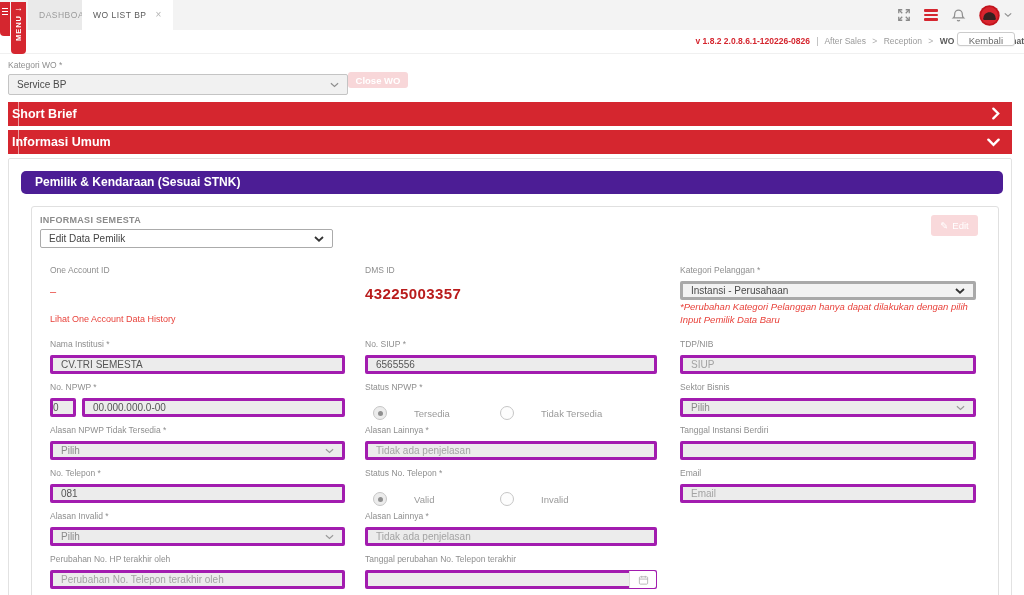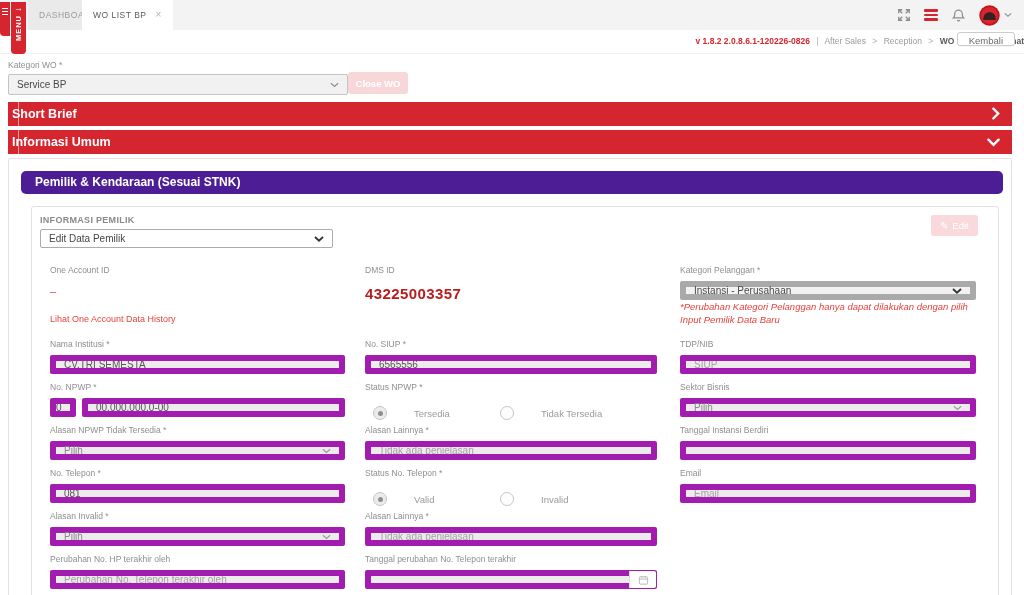--- a/index.html
+++ b/index.html
@@ -33,21 +33,21 @@
   .bc-sep{margin:0 4px;color:#adadad;}
   .bc-strong{color:#5a5a5a;font-weight:bold;}
   .kembali{position:absolute;right:9px;top:32px;height:14px;line-height:14px;padding:1px 11px;
            background:#fff;border:1px solid #ccc;border-radius:3px;font-size:9.5px;color:#6a6a6a;
            cursor:pointer;box-shadow:0 1px 1px rgba(0,0,0,.04);}
   
   .kat-label{position:absolute;left:8px;top:60px;font-size:8.5px;color:#8e8e8e;}
   .kat-select{position:absolute;left:8px;top:74px;width:322px;height:19px;background:#f1f1f1;
               border:1px solid #c4c4c4;border-radius:2px;display:flex;align-items:center;
               justify-content:space-between;padding:0 8px;font-size:10px;color:#4a4a4a;cursor:pointer;}
-  .close-wo{position:absolute;left:348px;top:72px;width:60px;height:22px;background:#f8d7d9;
+  .close-wo{position:absolute;left:348px;top:72px;width:60px;height:16px;background:#f8d7d9;
             border:none;border-radius:3px;color:#fff;font-size:9.5px;font-weight:bold;cursor:pointer;}
   
   .acc{position:absolute;left:8px;right:12px;height:24px;background:#d5262f;color:#fff;
        font-size:12.5px;font-weight:bold;line-height:24px;padding-left:4px;box-sizing:border-box;cursor:pointer;}
   .acc::before{content:"";position:absolute;left:10px;top:0;bottom:0;width:1px;background:rgba(255,255,255,.55);}
   .acc .chev{position:absolute;right:12px;top:5px;}
   .acc-1{top:102px;} .acc-2{top:130px;}
   
   .panel{position:absolute;left:8px;right:12px;top:158px;height:450px;background:#fff;
          border:1px solid #e2e2e2;border-radius:2px;box-sizing:border-box;}
@@ -63,21 +63,21 @@
             border-radius:3px;color:#fff;font-size:9.5px;cursor:pointer;display:flex;align-items:center;
             justify-content:center;gap:4px;}
   
   .form{position:absolute;left:18px;top:58px;width:926px;}
   .frow{position:relative;height:43px;}
   .frow.r1{height:74px;}
   .c1{position:absolute;left:0;top:0;width:295px;}
   .c2{position:absolute;left:315px;top:0;width:292px;}
   .c3{position:absolute;left:630px;top:0;width:296px;}
   .flabel{font-size:8.5px;color:#8e8e8e;line-height:11px;margin-bottom:5px;white-space:nowrap;}
-  .ctl{height:19px;box-sizing:border-box;background:#ececec;border:6px solid #a21caf;border-radius:2px;
+  .ctl{height:19px;box-sizing:border-box;background:#ececec;border:3px solid #a21caf;border-radius:2px;
        font-size:10px;color:#555;padding:0 8px;display:flex;align-items:center;width:100%;
        font-family:"Liberation Sans",sans-serif;}
   input.ctl{outline:none;}
   input.ctl::placeholder{color:#a3a3a3;opacity:1;}
   .sel{justify-content:space-between;cursor:default;}
   .sel .sval{color:#8a8a8a;}
   .sel-active{background:#f2f2f2;border-color:#a9a9a9;}
   .sel-active .sval{color:#4a4a4a;}
   .npwp-wrap{display:flex;gap:6px;}
   .npwp-prefix{width:26px;flex:none;justify-content:center;padding:0;}
@@ -186,21 +186,21 @@
     <path d="M1.5 1.5L7 7l5.5-5.5" stroke="#fff" stroke-width="2.6" fill="none" stroke-linecap="round"></path>
   </svg>
 </div>
 
 <div class="panel">
   <div class="sub-header">
     <span>Pemilik &amp; Kendaraan (Sesuai STNK)</span>
   </div>
 
   <div class="inner-box">
-    <div class="info-title">INFORMASI PEMILIK</div>
+    <div class="info-title">INFORMASI SEMESTA</div>
     <div class="mode-select">
       <span>Edit Data Pemilik</span>
       <svg width="10" height="6" viewBox="0 0 10 6">
         <path d="M1 1l4 3.7L9 1" fill="none" stroke="#333" stroke-width="1.8"></path>
       </svg>
     </div>
     <button class="edit-btn">
       <span>✎</span>
       <span>Edit</span>
     </button>

